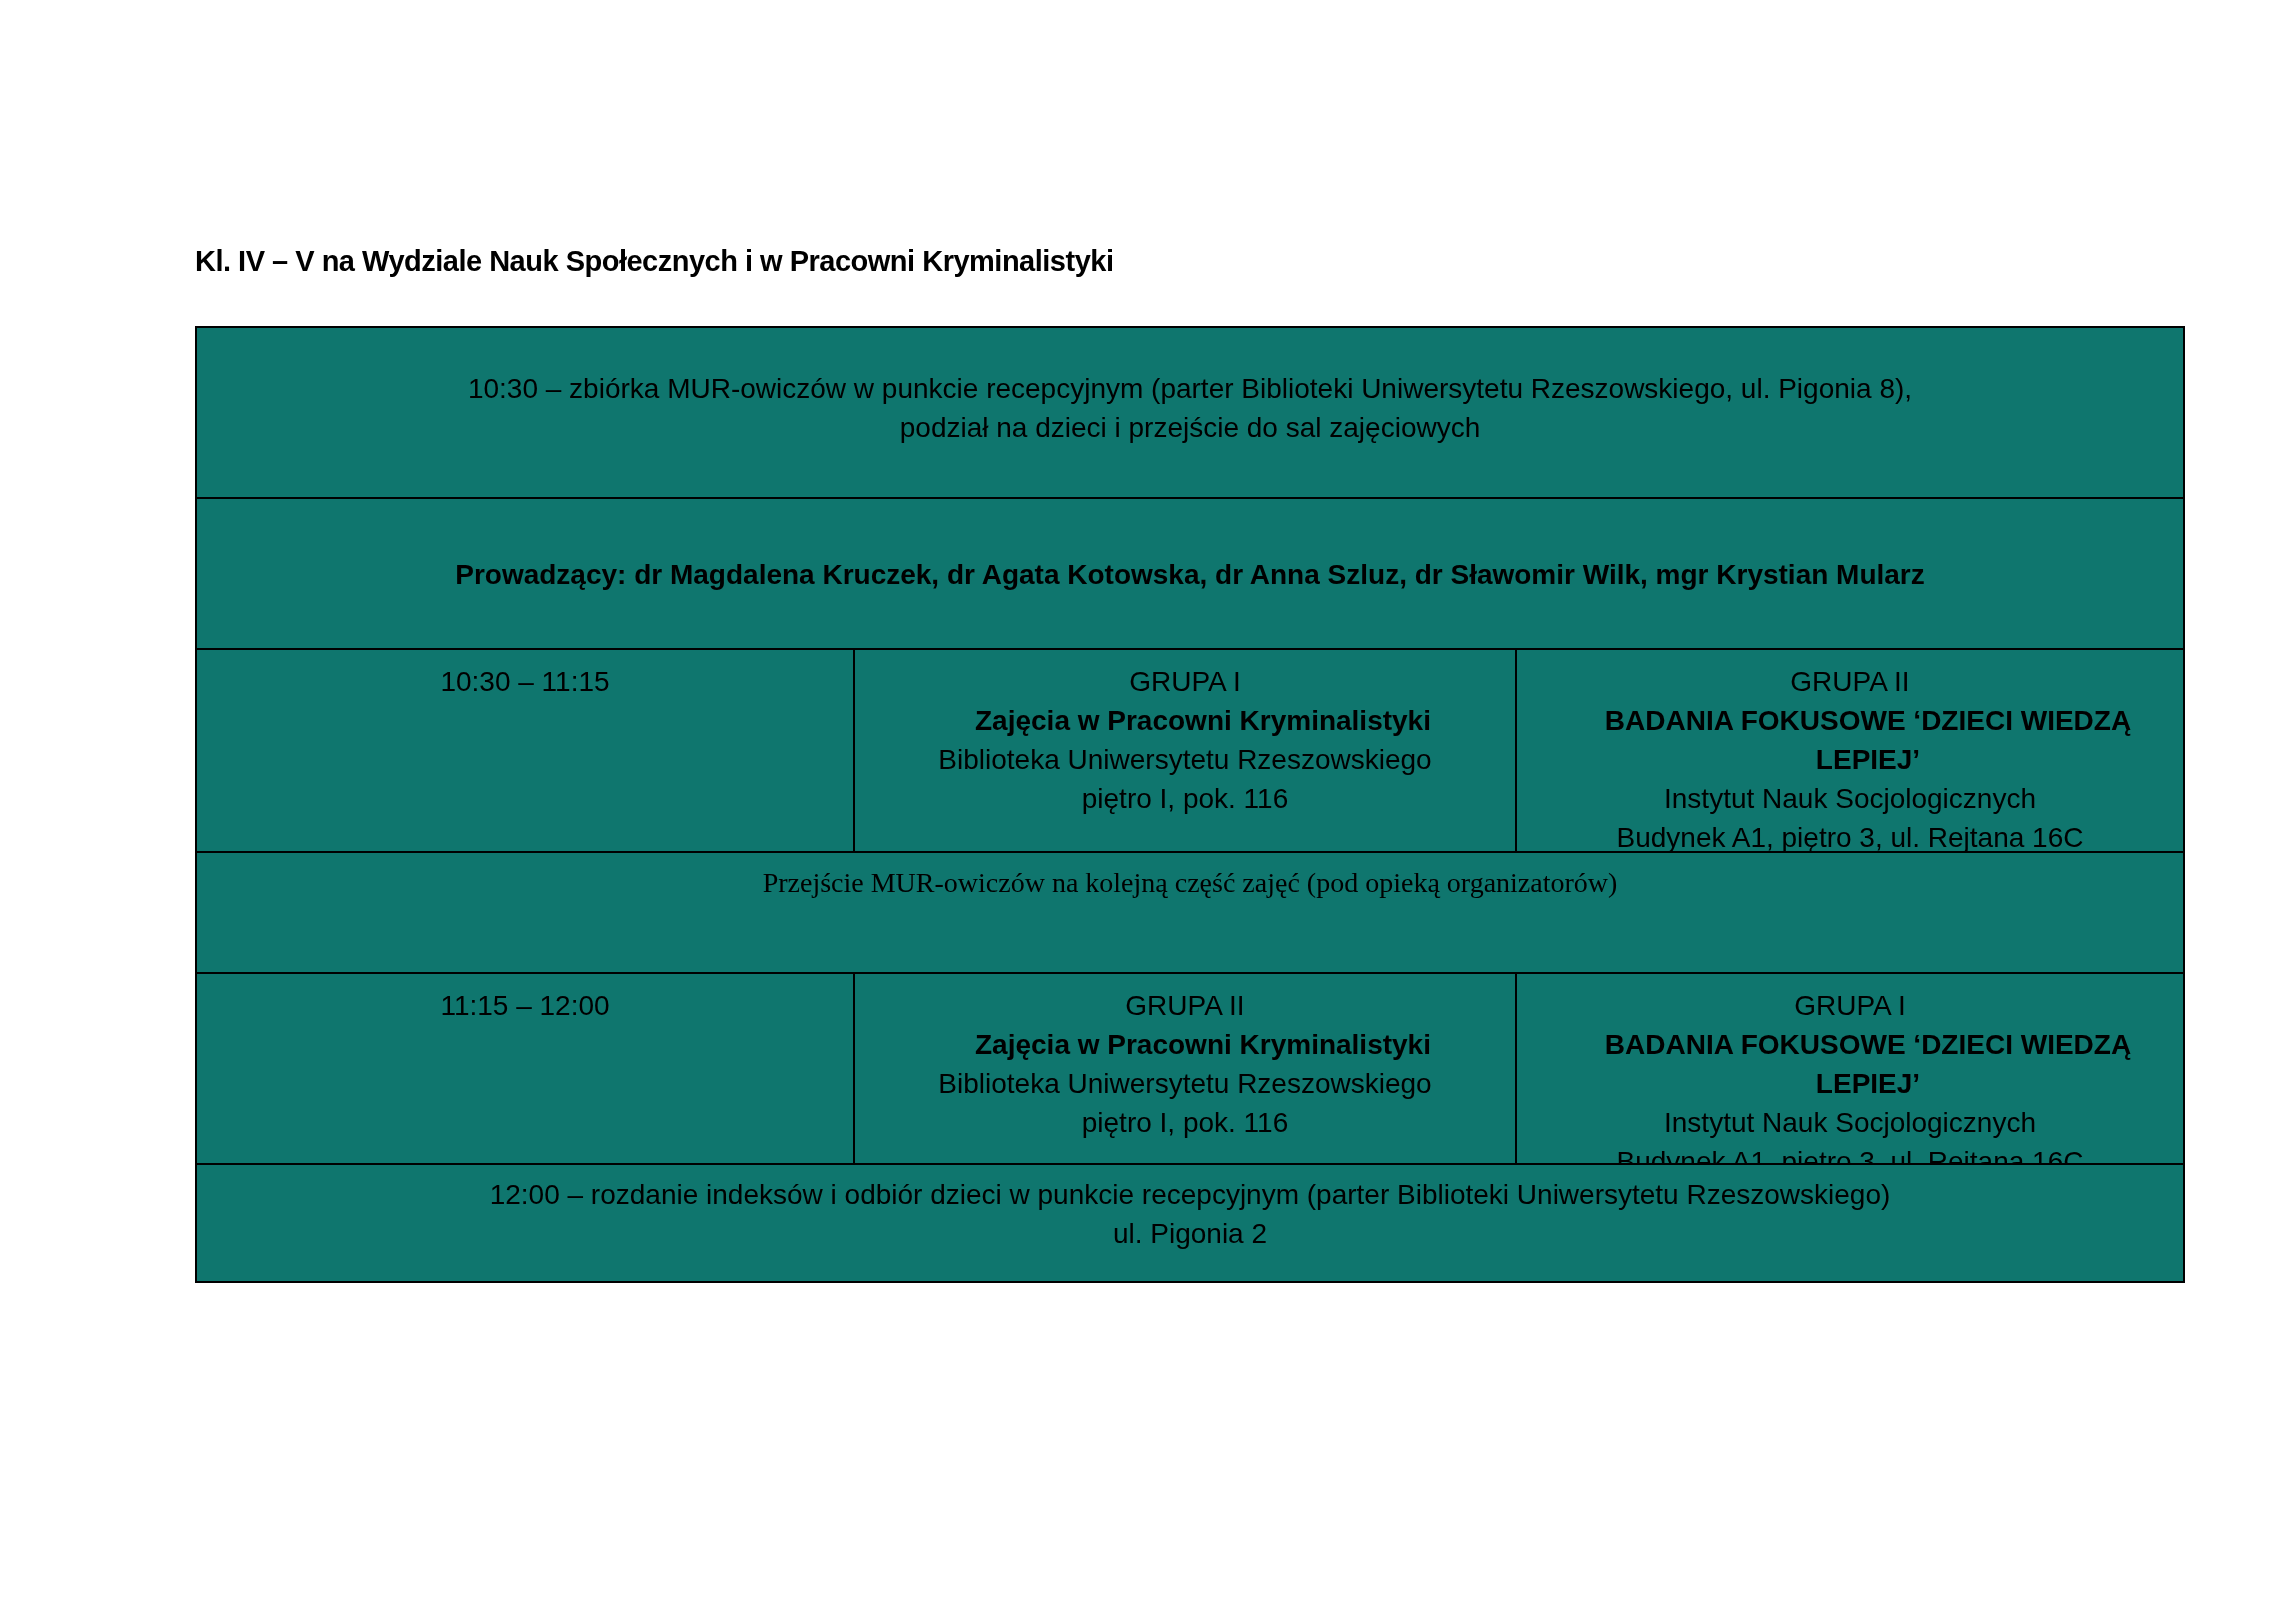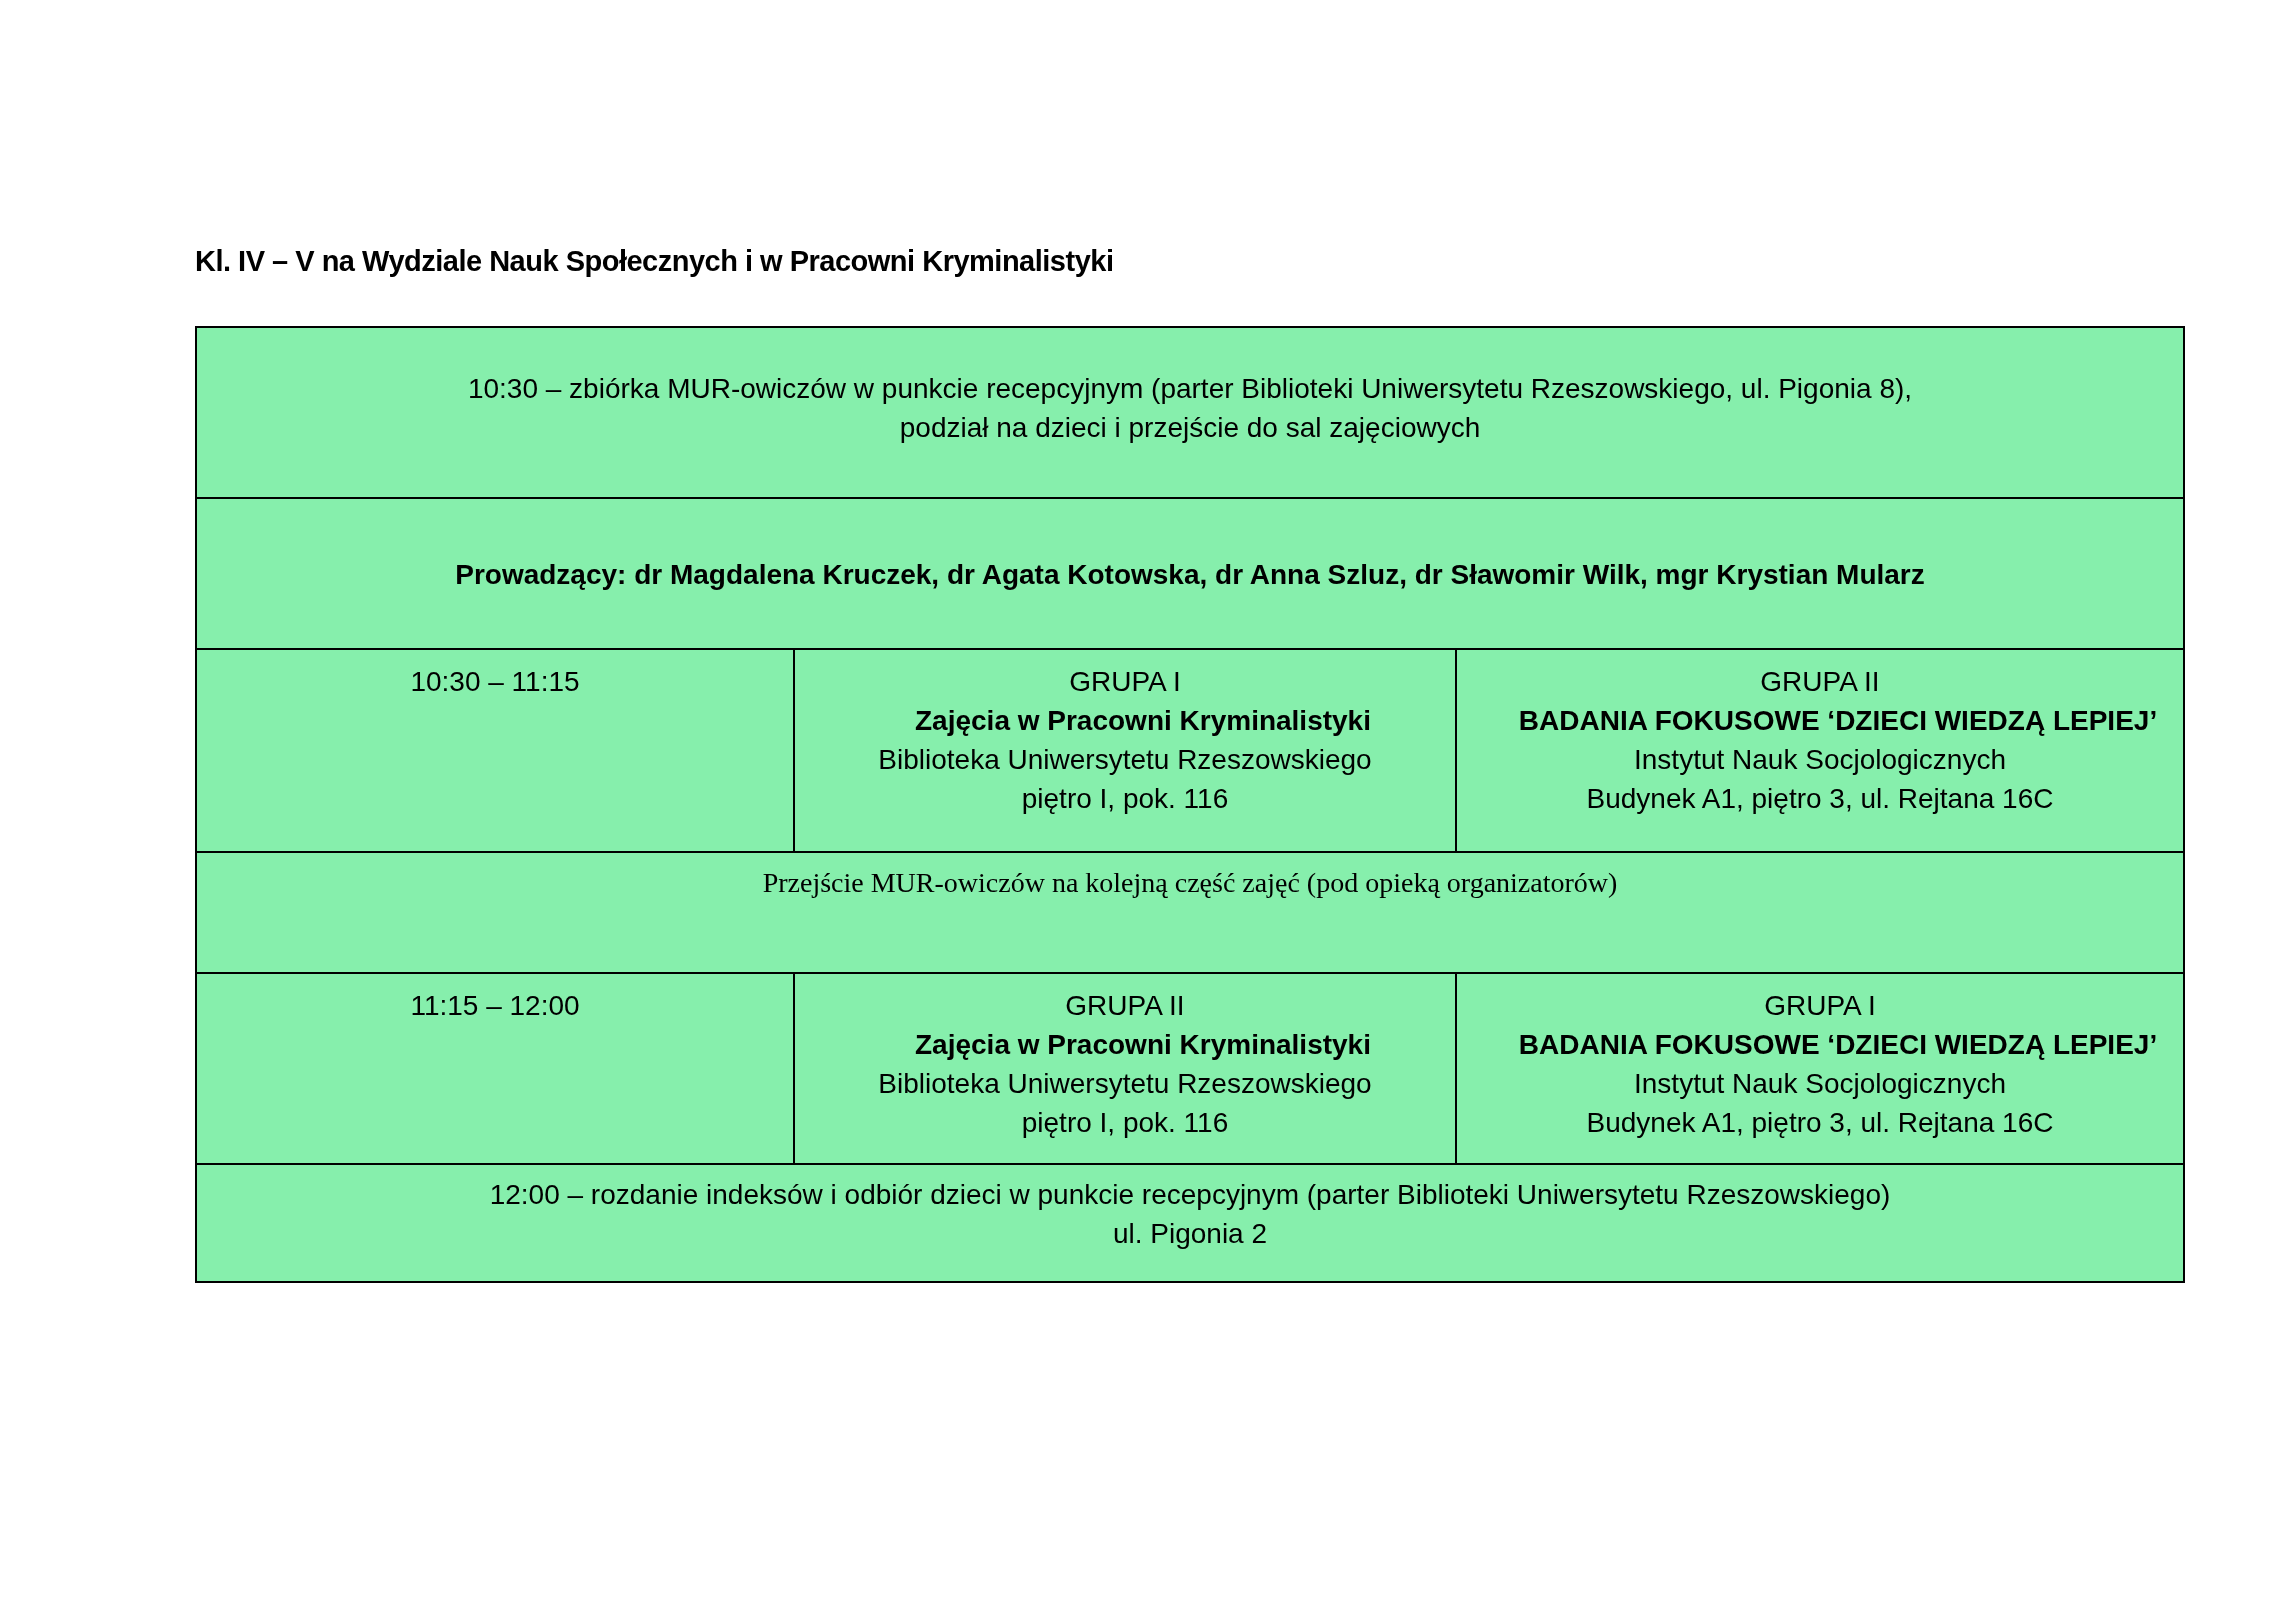--- a/index.html
+++ b/index.html
@@ -26,21 +26,21 @@
     white-space: nowrap;
   }
   .schedule {
     position: absolute;
     left: 195px;
     top: 326px;
     width: 1990px;
     box-sizing: border-box;
     border: 2px solid #000000;
     border-bottom-width: 2.9px;
-    background: #86efac;
+    background: #0f766e;
   }
   .row {
     box-sizing: border-box;
     text-align: center;
     font-size: 28px;
     line-height: 39px;
     overflow: hidden;
   }
   .r1 { height: 171px; border-bottom: 2.9px solid #000; padding-top: 41px; }
   .r2 { height: 151px; border-bottom: 2.9px solid #000; padding-top: 56px; font-weight: bold; }
@@ -52,21 +52,21 @@
     display: flex;
     flex-direction: row;
     align-items: stretch;
     padding-top: 0;
   }
   .cell {
     box-sizing: border-box;
     padding-top: 11.8px;
     text-align: center;
   }
-  .cell.c1 { width: 598px; border-right: 2px solid #000; }
+  .cell.c1 { width: 658px; border-right: 2px solid #000; }
   .cell.c2 { width: 662px; border-right: 2px solid #000; }
   .cell.c3 { flex: 1; }
   .bold { font-weight: 700; margin-left: 36px; }
 </style>
 </head>
 <body>
 
 <div>
 
   <h1 class="title">Kl. IV – V na Wydziale Nauk Społecznych i w Pracowni Kryminalistyki</h1>

